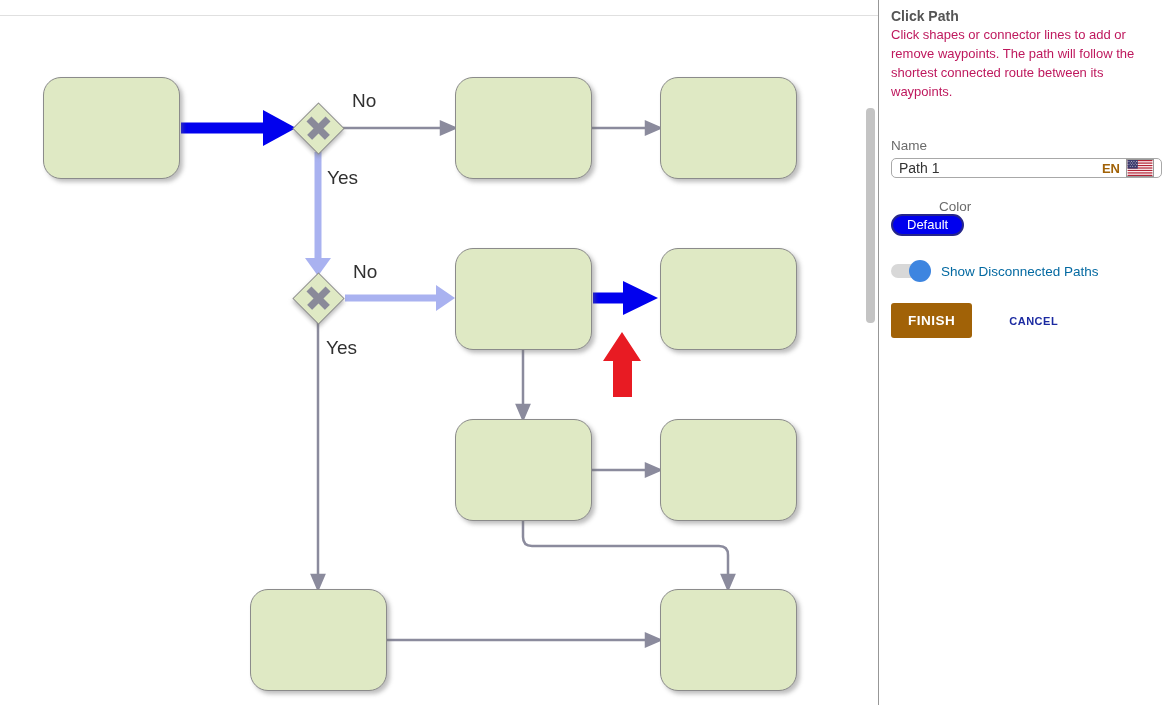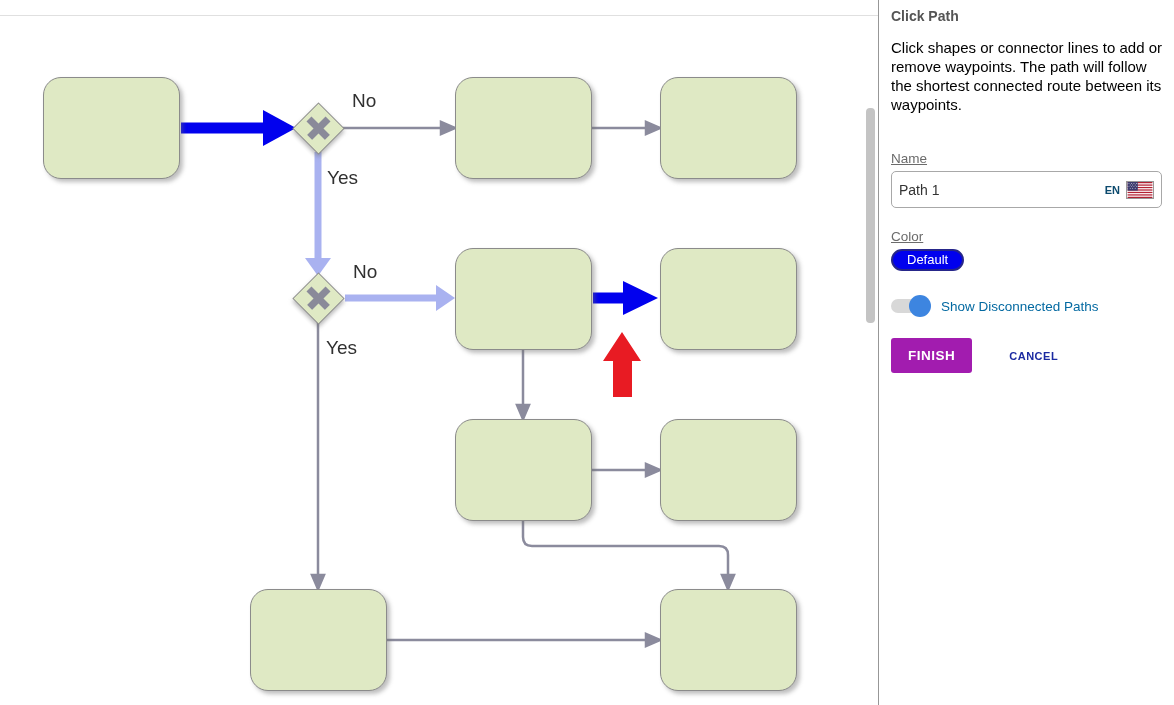--- a/index.html
+++ b/index.html
@@ -23,40 +23,40 @@
                   background: #c4c4c4; border-radius: 4px; z-index: 4; }
 
   
   .panel { position: absolute; left: 878px; top: 0; width: 296px; height: 705px;
            background: #fff; border-left: 1px solid #979797; z-index: 5; }
   .panel-header { position: relative; height: 24px; border-bottom: 1px solid #cccccc; }
   .panel-title { position: absolute; left: 12px; top: 3px; font-weight: bold; font-size: 15px; color: #383838; }
   .close-btn { position: absolute; right: 9px; top: 1px; font-size: 17px; color: #4a4a4a; cursor: pointer; }
   .panel-body { padding: 0 12px; }
   .section-title { margin-top: 8px; font-weight: bold; font-size: 14px; color: #555; }
-  .desc { margin-top: 14px; font-size: 15px; color: #000000; line-height: 19px; }
-  .field-label { margin-top: 37px; font-size: 13.5px; color: #6b6b6b; text-decoration: underline; }
-  .name-row { margin-top: 5px; display: flex; align-items: center; height: 37px;
+  .desc { margin-top: 1px; font-size: 13px; color: #be185d; line-height: 19px; }
+  .field-label { margin-top: 37px; font-size: 13.5px; color: #6b6b6b; }
+  .name-row { margin-top: 5px; display: flex; align-items: center; height: 20px;
               border: 1px solid #a8a8a8; border-radius: 5px; padding: 8px 7px; background: #fff; }
   .name-input { flex: 1; border: none; outline: none; font-size: 14px; color: #333;
                 font-family: "Liberation Sans", sans-serif; background: transparent; min-width: 0; }
-  .lang-code { font-size: 11px; font-weight: bold; color: #0c4a6e; margin-right: 6px; }
+  .lang-code { font-size: 13px; font-weight: bold; color: #a16207; margin-right: 6px; }
   .flag { display: block; border: 1px solid #999; }
-  .color-label { margin-top: 21px; }
-  .color-badge { display: inline-block; margin-top: 5px; padding: 1px 14px 2px; background: #0000ee;
+  .color-label { margin-top: 21px; margin-left: 48px; }
+  .color-badge { display: inline-block; padding: 1px 14px 2px; background: #0000ee;
                  color: #fff; font-size: 13px; border: 2px solid #26268a; border-radius: 12px; cursor: pointer; }
   .toggle-row { margin-top: 24px; display: flex; align-items: center; gap: 10px; }
   .toggle { position: relative; width: 40px; height: 22px; cursor: pointer; flex: 0 0 auto; }
   .toggle-track { position: absolute; left: 0; top: 4px; width: 36px; height: 14px;
                   background: #d8d8d8; border-radius: 7px; }
   .toggle-knob { position: absolute; left: 18px; top: 0; width: 22px; height: 22px;
                  background: #3d85e0; border-radius: 50%; }
   .toggle-label { font-size: 13.5px; color: #0369a1; }
   .actions-row { margin-top: 21px; display: flex; align-items: center; gap: 37px; }
-  .finish-btn { background: #a21caf; color: #fff; border: none; border-radius: 3px;
+  .finish-btn { background: #a16207; color: #fff; border: none; border-radius: 3px;
                 font-weight: bold; font-size: 13.5px; letter-spacing: .5px;
                 padding: 10px 17px; cursor: pointer; font-family: "Liberation Sans", sans-serif; }
   .cancel-btn { color: #1b2aa1; font-weight: bold; font-size: 11px; letter-spacing: .5px; cursor: pointer; }
 </style>
 </head>
 <body>
 
 <div class="screen">
 
   <div class="canvas">

